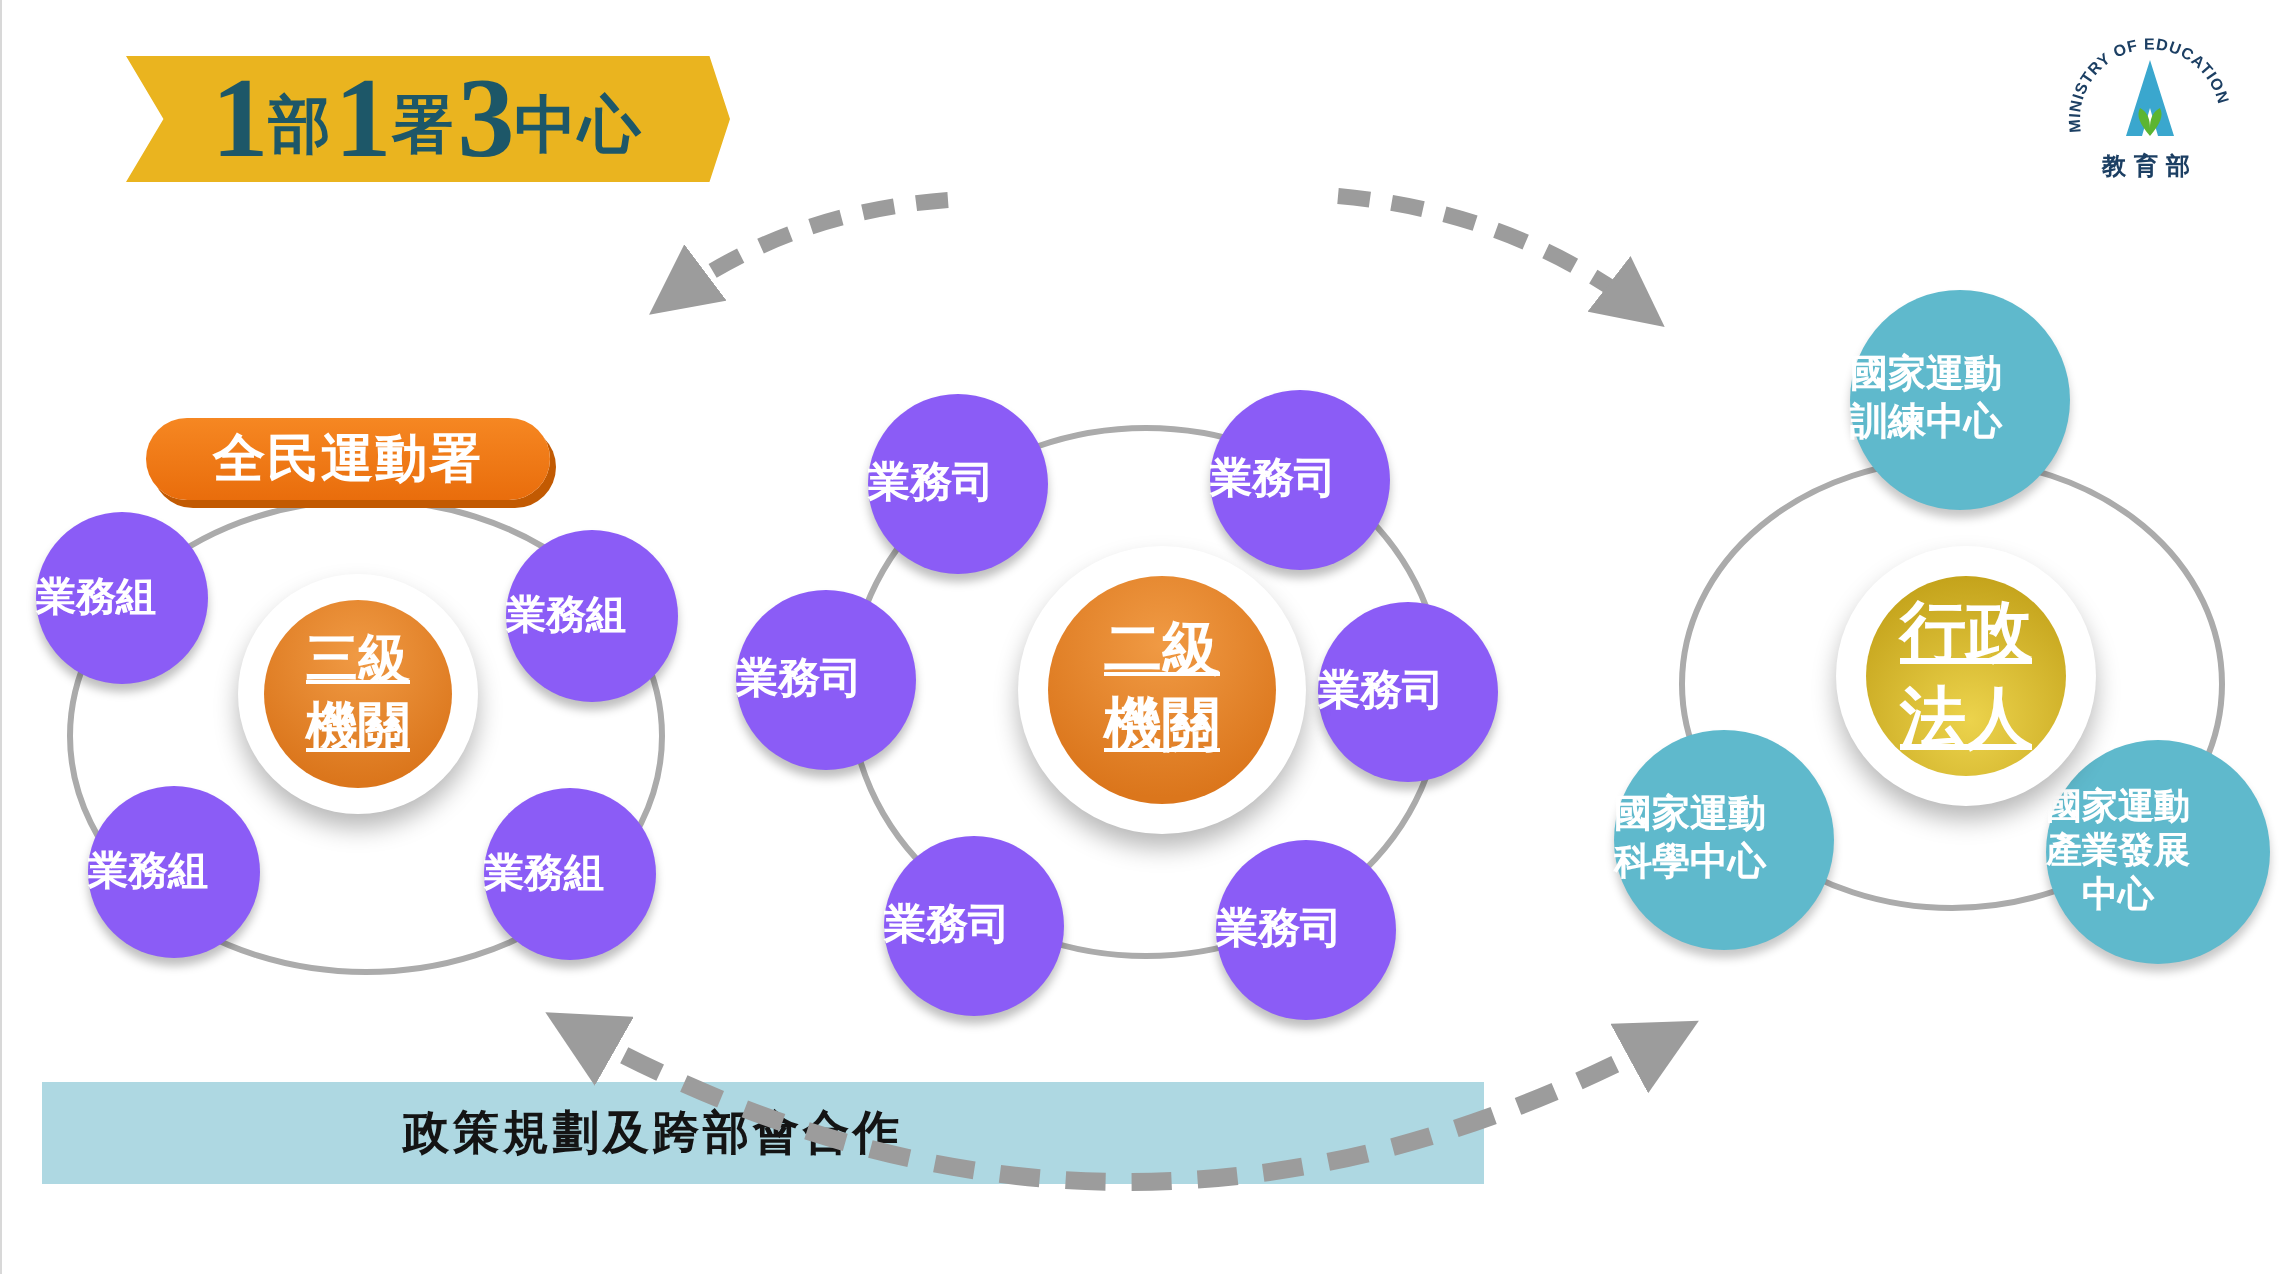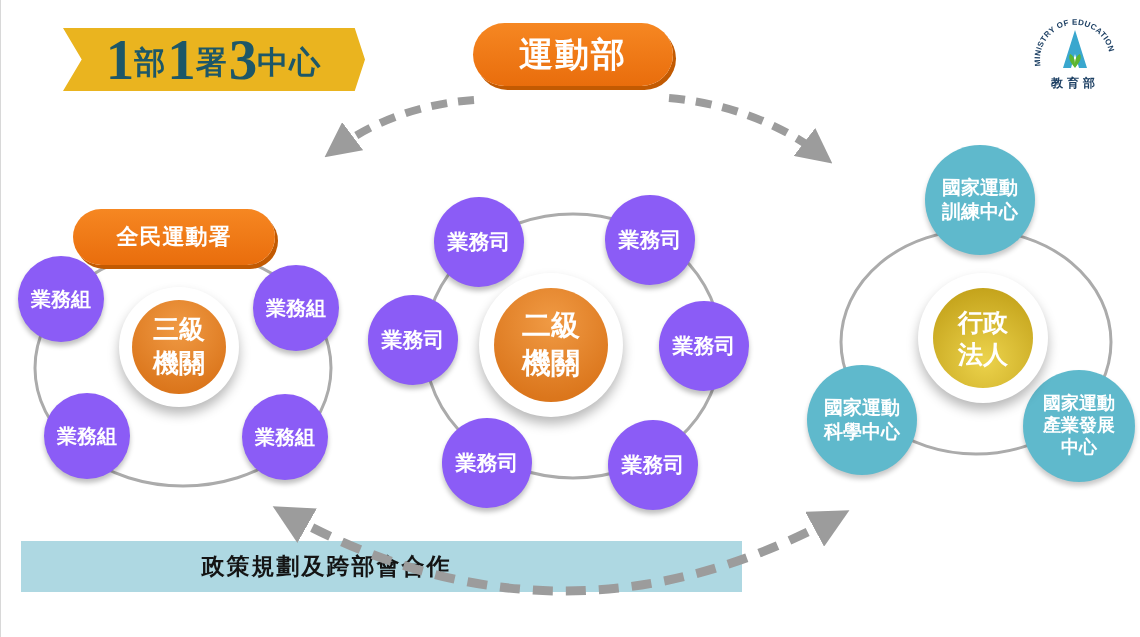--- a/index.html
+++ b/index.html
@@ -33,54 +33,54 @@
 
   
   .pill{
     position:absolute;border-radius:33px;
     background:linear-gradient(180deg,#F68722 0%,#E96D0C 100%);
     box-shadow:3px 4px 0 #C25A02;
     display:flex;align-items:center;justify-content:center;
     color:#fff;font-weight:bold;
   }
   .pill.ministry{left:472px;top:23px;width:200px;height:63px;font-size:34px;letter-spacing:2px;}
-  .pill.agency{left:72px;top:209px;width:202px;height:56px;font-size:22px;letter-spacing:1px;}
+  .pill.agency{left:72px;top:209px;width:202px;height:41px;font-size:26px;letter-spacing:1px;}
 
   
   .moe-logo{position:absolute;left:1029px;top:12px;width:90px;height:92px;z-index:4;}
 
   
   .ring{fill:none;stroke:#ABABAB;stroke-width:3;}
   .dash-arrow{fill:none;stroke:#9C9C9C;stroke-width:8;stroke-dasharray:16 11;}
   .dash-arrow.big{stroke-width:9;stroke-dasharray:20 13;}
 
   
   .hub{
     position:absolute;background:#fff;border-radius:50%;
     box-shadow:0 7px 12px rgba(0,0,0,.28);
     display:flex;align-items:center;justify-content:center;
   }
   .hub-core{
     border-radius:50%;display:flex;align-items:center;justify-content:center;
     color:#fff;font-weight:bold;text-align:center;white-space:pre-line;
-    font-size:27px;line-height:1.3;
+    font-size:27px;line-height:1.3;text-decoration:underline;
   }
   .core-orange{background:radial-gradient(circle at 50% 30%,#F09A44 0%,#DB761C 78%);}
   .core-gold{background:radial-gradient(circle at 52% 72%,#ECD34C 0%,#C5A41C 80%);}
   .hub.left{left:118px;top:287px;width:120px;height:120px;}
   .hub.left .hub-core{width:94px;height:94px;font-size:26px;}
-  .hub.mid{left:478px;top:273px;width:144px;height:144px;}
+  .hub.mid{left:508px;top:273px;width:144px;height:144px;}
   .hub.mid .hub-core{width:114px;height:114px;font-size:29px;}
   .hub.right{left:917px;top:273px;width:130px;height:130px;}
-  .hub.right .hub-core{width:100px;height:100px;font-size:25px;}
+  .hub.right .hub-core{width:100px;height:100px;font-size:33px;}
 
   
   .sat{
     position:absolute;border-radius:50%;
-    display:flex;align-items:center;justify-content:center;
+    display:flex;align-items:center;justify-content:flex-start;
     text-align:center;color:#fff;font-weight:bold;white-space:pre-line;
     line-height:1.25;
   }
   .sat.blue{background:#8b5cf6;box-shadow:0 4px 5px rgba(0,0,0,.25);}
   .sat.teal{background:#5FB9CC;box-shadow:0 4px 5px rgba(0,0,0,.22);}
   
   .l-nw{left:17px;top:256px;width:86px;height:86px;font-size:20px;}
   .l-ne{left:252px;top:265px;width:86px;height:86px;font-size:20px;}
   .l-sw{left:43px;top:393px;width:86px;height:86px;font-size:20px;}
   .l-se{left:241px;top:394px;width:86px;height:86px;font-size:20px;}
@@ -170,23 +170,20 @@
   <div class="pill-layer">
     <div class="banner">
       <span class="num">1</span>
       <span class="word">部</span>
       <span class="num">1</span>
       <span class="word">署</span>
       <span class="num">3</span>
       <span class="word">中心</span>
     </div>
 
-    <div class="pill ministry">
-      <span>運動部</span>
-    </div>
 
     <div class="pill agency">
       <span>全民運動署</span>
     </div>
 
     <svg class="moe-logo" viewBox="0 0 90 92">
       <defs>
         <path id="arcTop" d="M 11,56 A 35,35 0 1 1 79,56" fill="none"></path>
       </defs>
       <text font-size="8" font-weight="bold" fill="#1C3F63" letter-spacing="0.4">

